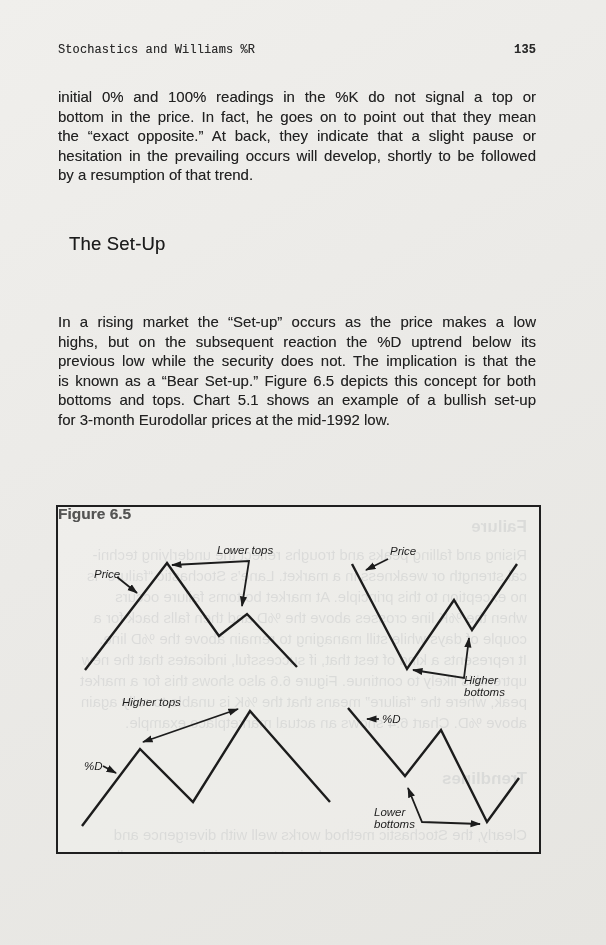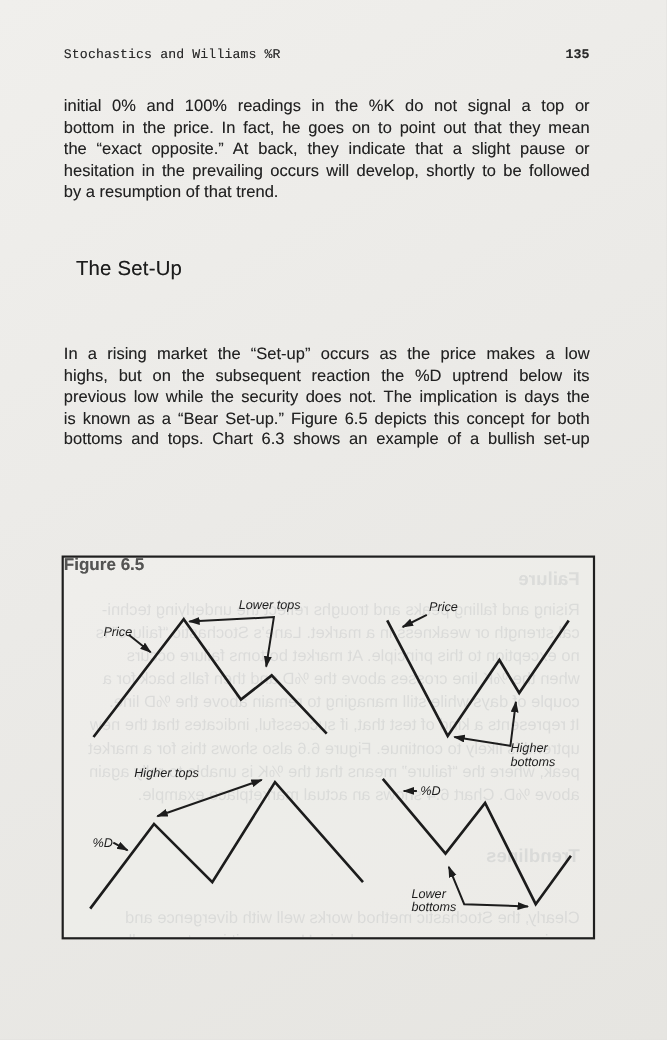--- a/index.html
+++ b/index.html
@@ -81,23 +81,24 @@
       <div class="line">the “exact opposite.” At back, they indicate that a slight pause or</div>
       <div class="line">hesitation in the prevailing occurs will develop, shortly to be followed</div>
       <div class="line last">by a resumption of that trend.</div>
     </div>
 
   <h2 class="section-heading">The Set-Up</h2>
 
   <div class="para p2">
       <div class="line">In a rising market the “Set-up” occurs as the price makes a low</div>
       <div class="line">highs, but on the subsequent reaction the %D uptrend below its</div>
-      <div class="line">previous low while the security does not. The implication is days the</div>
+      <div class="line">previous low while the security does not. The implication is that the</div>
       <div class="line">is known as a “Bear Set-up.” Figure 6.5 depicts this concept for both</div>
-      <div class="line">bottoms and tops. Chart 6.3 shows an example of a bullish set-up</div>
+      <div class="line">bottoms and tops. Chart 5.1 shows an example of a bullish set-up</div>
+      <div class="line last">for 3-month Eurodollar prices at the mid-1992 low.</div>
     </div>
 
   <div class="figure-label">Figure 6.5</div>
 
   <div class="figure-box">
     <div class="bleed">
         <div class="bold" style="top: 10px;">Failure</div>
         <div style="top: 38px;">Rising and falling peaks and troughs reflect the underlying techni-</div>
         <div style="top: 59px;">cal strength or weakness in a market. Lane’s Stochastic “failure” is</div>
         <div style="top: 80px;">no exception to this principle. At market bottoms failure occurs</div>

